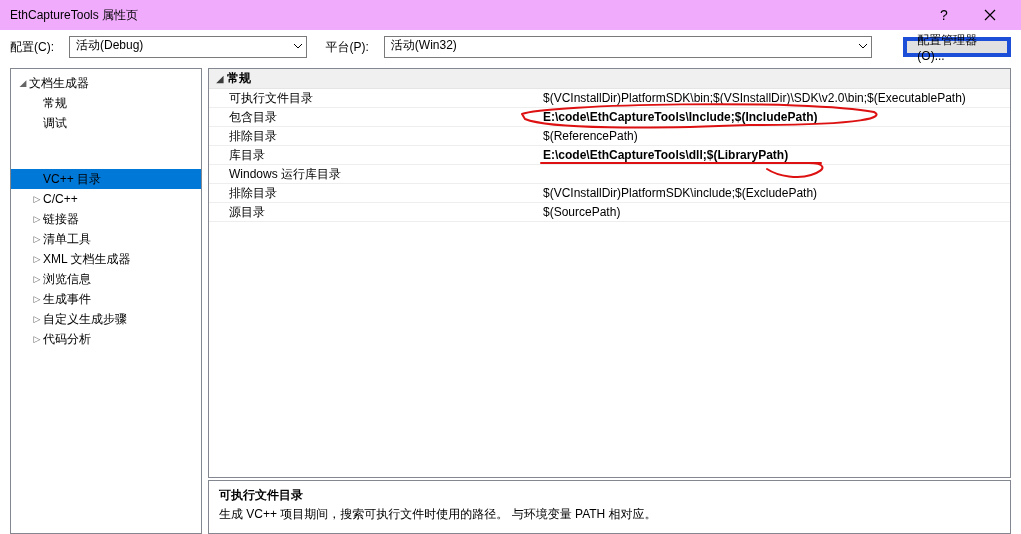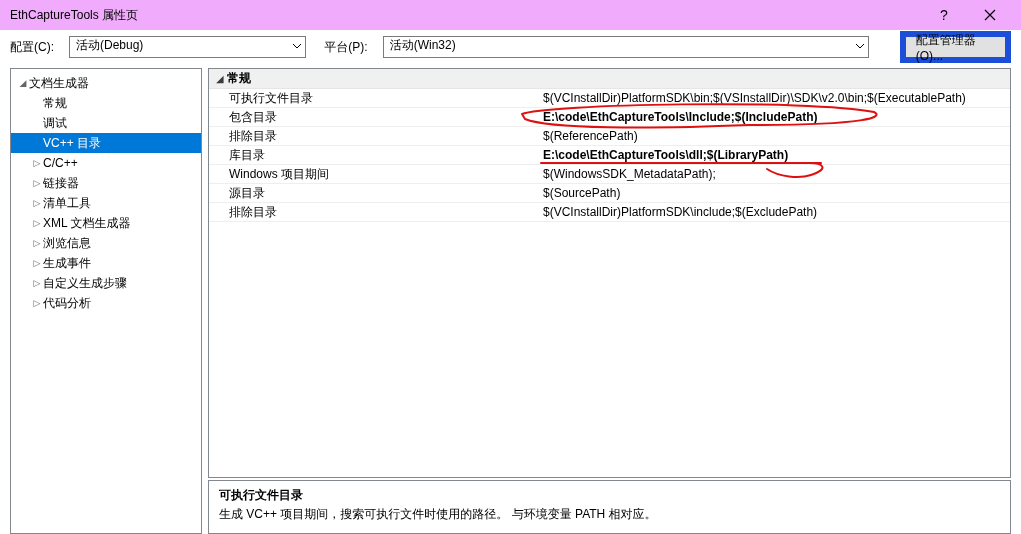--- a/index.html
+++ b/index.html
@@ -51,22 +51,22 @@
   .combo .chev {
     position: absolute;
     right: 3px;
     top: 50%;
     transform: translateY(-50%);
     pointer-events: none;
   }
   .combo.config-combo { width: 260px; }
   .combo.platform-combo { width: 534px; }
   .cfg-btn {
-    height: 32px;
-    border: 6px solid #1d4ed8;
+    height: 20px;
+    border: 4px solid #1d4ed8;
     background: #e1e1e1;
     padding: 0 10px;
     display: flex;
     align-items: center;
     margin-left: 16px;
   }
   .main {
     flex: 1;
     display: flex;
     padding: 4px 10px 0 10px;
@@ -89,21 +89,22 @@
   }
   .tree-row .arrow {
     width: 12px;
     display: inline-flex;
     justify-content: center;
     color: #666;
     font-size: 9px;
   }
   .tree-row.selected {
     background: #0078d7;
-    color: #ffffff;
+    color: #000000;
+    margin-top: 36px;
   }
   .indent1 { padding-left: 20px; }
   .right {
     flex: 1;
     display: flex;
     flex-direction: column;
     min-width: 0;
   }
   .grid {
     flex: 1;
@@ -273,30 +274,29 @@
             </div>
             <div class="prop-row">
               <div class="prop-label">排除目录</div>
               <div class="prop-value">$(ReferencePath)</div>
             </div>
             <div class="prop-row">
               <div class="prop-label">库目录</div>
               <div class="prop-value bold">E:\code\EthCaptureTools\dll;$(LibraryPath)</div>
             </div>
             <div class="prop-row">
-              <div class="prop-label">Windows 项目期间</div>
-              <div class="prop-value">$(WindowsSDK_MetadataPath);</div>
+              <div class="prop-label">Windows 运行库目录</div>
+            </div>
+            <div class="prop-row">
+              <div class="prop-label">排除目录</div>
+              <div class="prop-value">$(VCInstallDir)PlatformSDK\include;$(ExcludePath)</div>
             </div>
             <div class="prop-row">
               <div class="prop-label">源目录</div>
               <div class="prop-value">$(SourcePath)</div>
-            </div>
-            <div class="prop-row">
-              <div class="prop-label">排除目录</div>
-              <div class="prop-value">$(VCInstallDir)PlatformSDK\include;$(ExcludePath)</div>
             </div>
           </div>
         <svg class="annot-wrap">
 
           <path d="M313 45 C335 35, 600 30, 665 43 C675 48, 660 56, 540 56 C440 60, 340 60, 316 50 Z" fill="none" stroke="#d11" stroke-width="2" stroke-linecap="round" stroke-linejoin="round" transform="translate(0,0)"></path>
           <path d="M332 94 L612 94" stroke="#d11" stroke-width="2" stroke-linecap="round"></path>
           <path d="M600 94 C615 94, 620 100, 602 106 C590 110, 570 108, 558 100" fill="none" stroke="#d11" stroke-width="2" stroke-linecap="round"></path>
         </svg>
       </div>
     </div>

